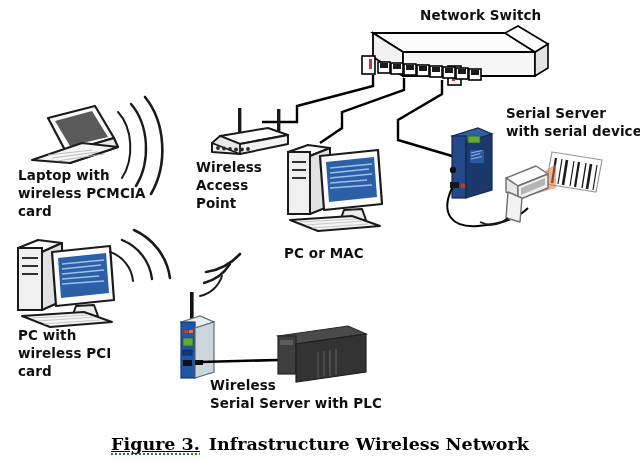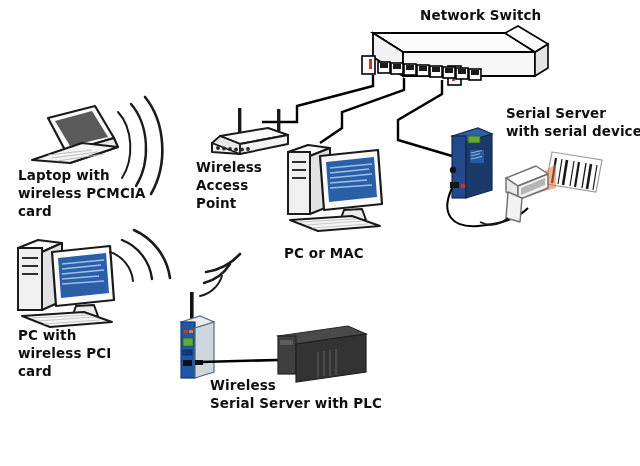--- a/index.html
+++ b/index.html
@@ -312,14 +312,17 @@
         <line x1="330" y1="350" x2="330" y2="376"></line>
         <line x1="336" y1="349" x2="336" y2="375"></line>
       </g>
       <rect x="280" y="340" width="13" height="5" fill="#5c5c5c"></rect>
     </g>
     <text class="dev-label" x="210" y="390">Wireless</text>
     <text class="dev-label" x="210" y="408">Serial Server with PLC</text>
 
   </svg>
 
+  <div class="caption-wrap">
+    <span class="caption-fig">Figure 3.</span><span class="caption-gap"></span><span>Infrastructure Wireless Network</span>
+  </div>
 
 </div>
 
 </body></html>

